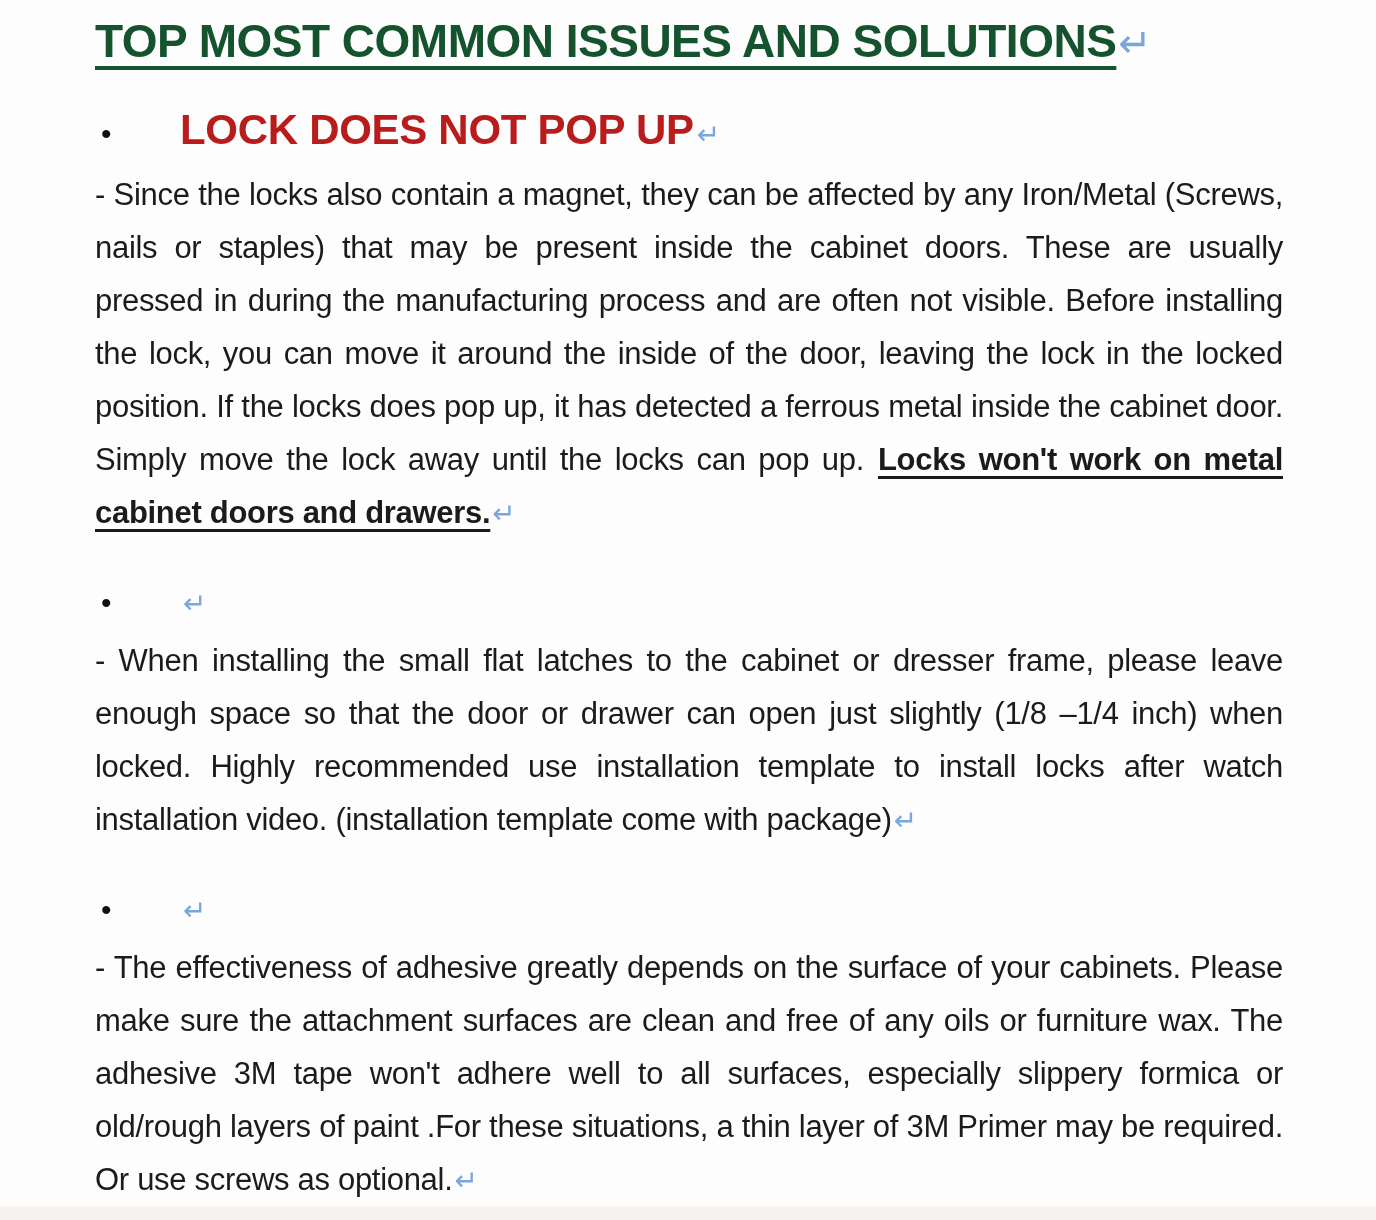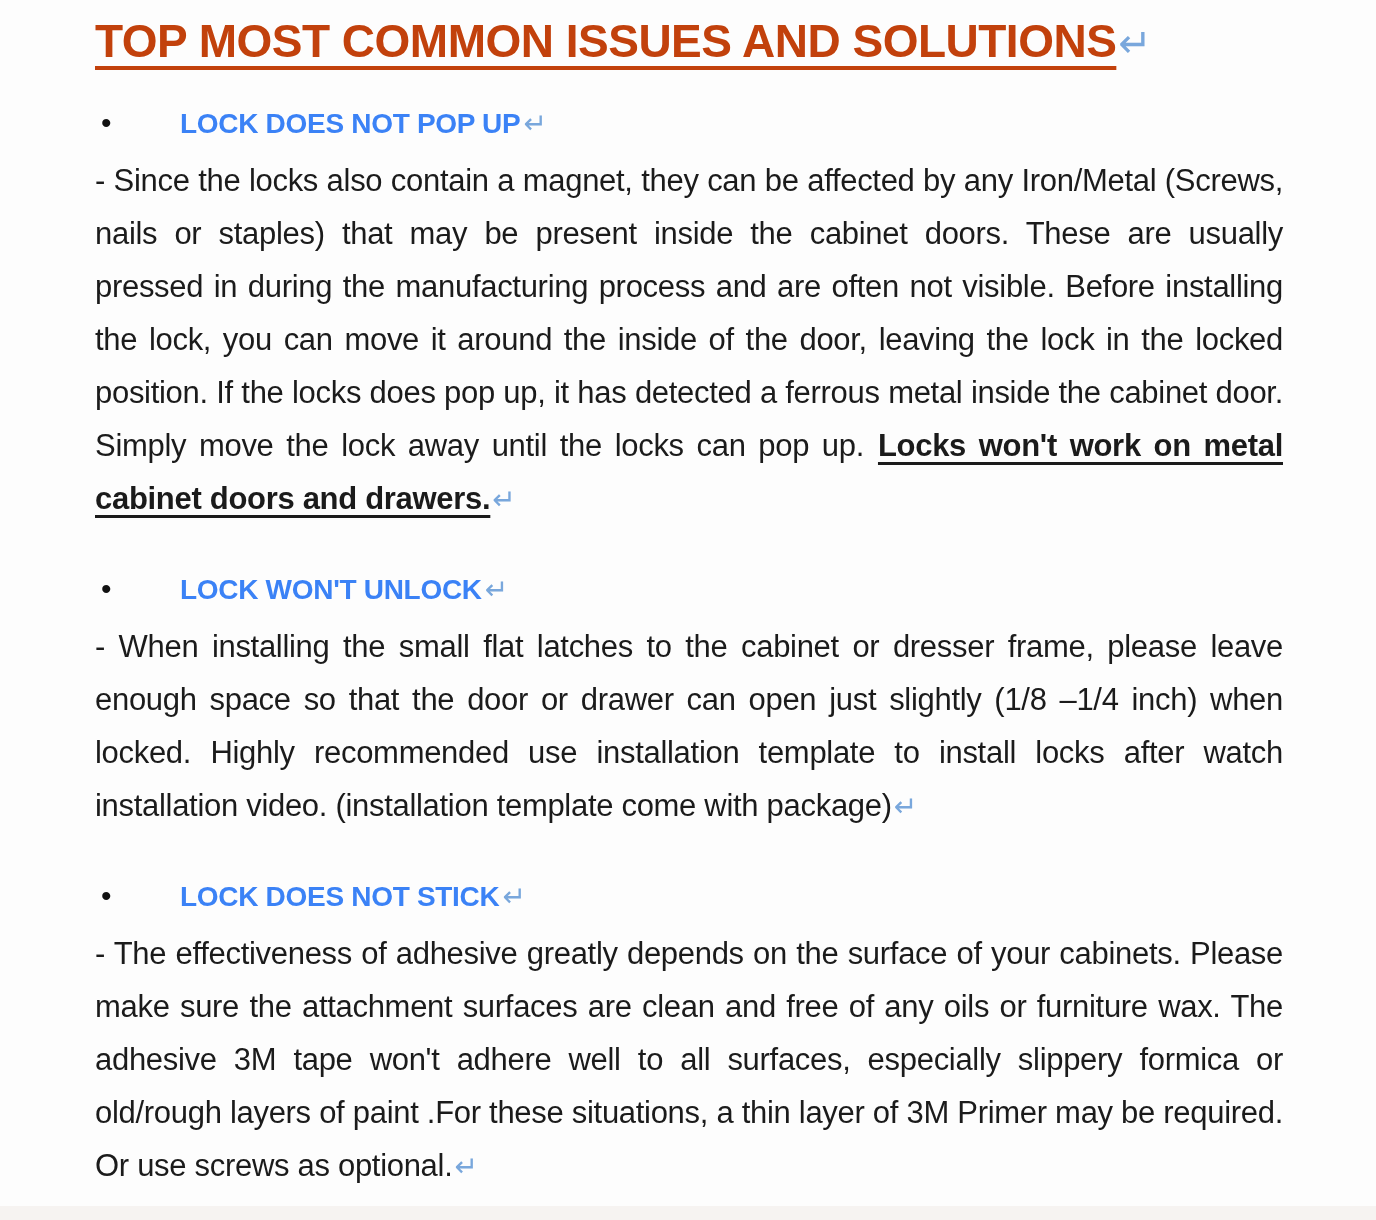--- a/index.html
+++ b/index.html
@@ -20,21 +20,21 @@
     left: 95px;
     top: 14px;
     width: 1196px;
   }
   
   .doc-title {
     margin: 0 0 38px 0;
     white-space: nowrap;
   }
   .doc-title .title-text {
-    color: #c2410c;
+    color: #14532d;
     font-size: 46px;
     font-weight: bold;
     letter-spacing: -0.5px;
     text-decoration: underline;
     text-decoration-thickness: 4px;
     text-underline-offset: 9px;
   }
   .pmark {
     color: #79a7dc;
     font-weight: normal;
@@ -52,22 +52,22 @@
   }
   .bullet {
     color: #111;
     font-size: 30px;
     width: 85px;
     flex: 0 0 85px;
     padding-left: 6px;
     box-sizing: border-box;
   }
   .heading-text {
-    color: #3b82f6;
-    font-size: 28px;
+    color: #b91c1c;
+    font-size: 42px;
     font-weight: bold;
     letter-spacing: -0.3px;
     white-space: nowrap;
   }
   .heading-pmark {
     font-size: 28px;
     margin-left: 3px;
   }
   
   .para {
@@ -115,30 +115,28 @@
       <span class="bullet">•</span>
       <span class="heading-text">LOCK DOES NOT POP UP</span>
         <span class="pmark heading-pmark">↵</span>
     </div>
     <p class="para">
       <span>- Since the locks also contain a magnet, they can be affected by any Iron/Metal (Screws, nails or staples) that may be present inside the cabinet doors. These are usually pressed in during the manufacturing process and are often not visible. Before installing the lock, you can move it around the inside of the door, leaving the lock in the locked position. If the locks does pop up, it has detected a ferrous metal inside the cabinet door. Simply move the lock away until the locks can pop up.</span><span class="bold-ul">Locks won't work on metal cabinet doors and drawers.</span><span class="pmark">↵</span>
     </p>
 
     <div class="section-heading">
       <span class="bullet">•</span>
-      <span class="heading-text">LOCK WON'T UNLOCK</span>
         <span class="pmark heading-pmark">↵</span>
     </div>
     <p class="para">
       <span>- When installing the small flat latches to the cabinet or dresser frame, please leave enough space so that the door or drawer can open just slightly (1/8 –1/4 inch) when locked. Highly recommended use installation template to install locks after watch installation video. (installation template come with package)</span><span class="pmark">↵</span>
     </p>
 
     <div class="section-heading">
       <span class="bullet">•</span>
-      <span class="heading-text">LOCK DOES NOT STICK</span>
         <span class="pmark heading-pmark">↵</span>
     </div>
     <p class="para">
       <span>- The effectiveness of adhesive greatly depends on the surface of your cabinets. Please make sure the attachment surfaces are clean and free of any oils or furniture wax. The adhesive 3M tape won't adhere well to all surfaces, especially slippery formica or old/rough layers of paint .For these situations, a thin layer of 3M Primer may be required. Or use screws as optional.</span><span class="pmark">↵</span>
     </p>
 
   </div>
   <div class="bottom-strip"></div>
 </div>
 

